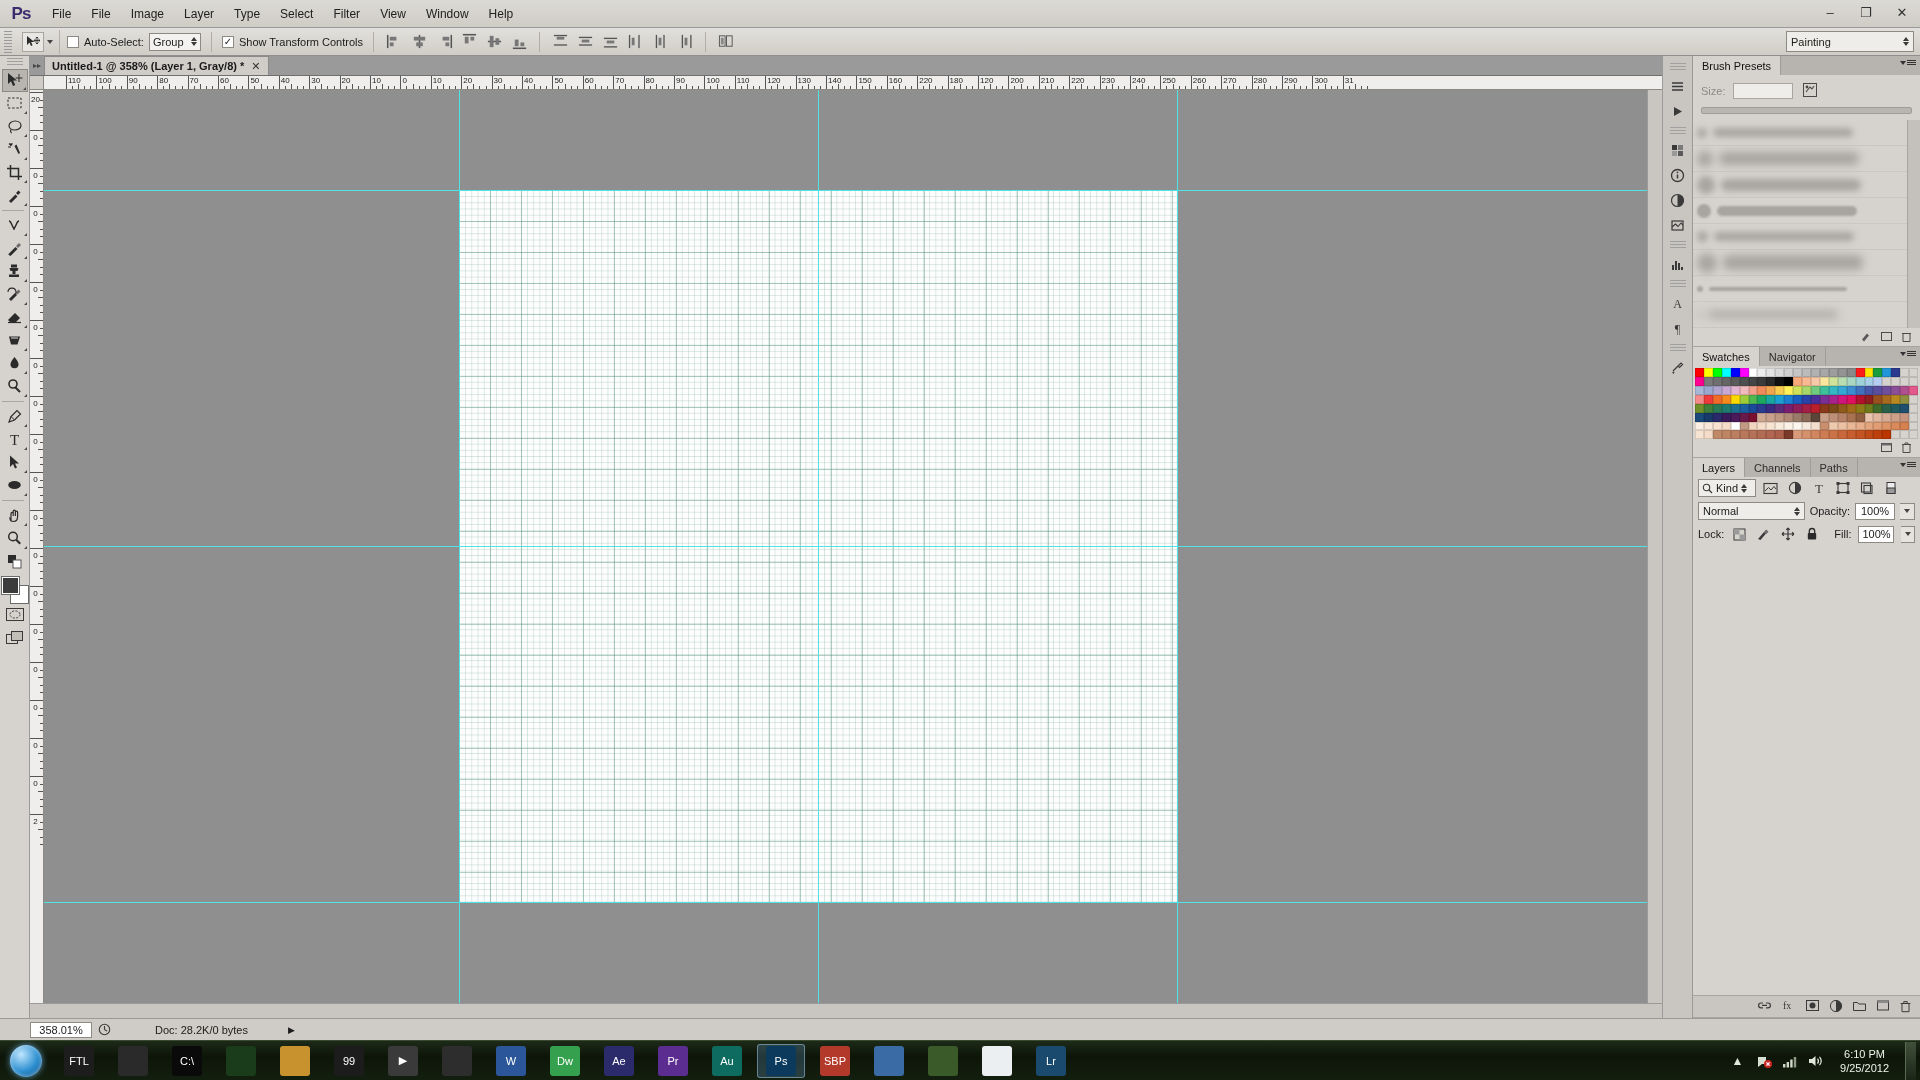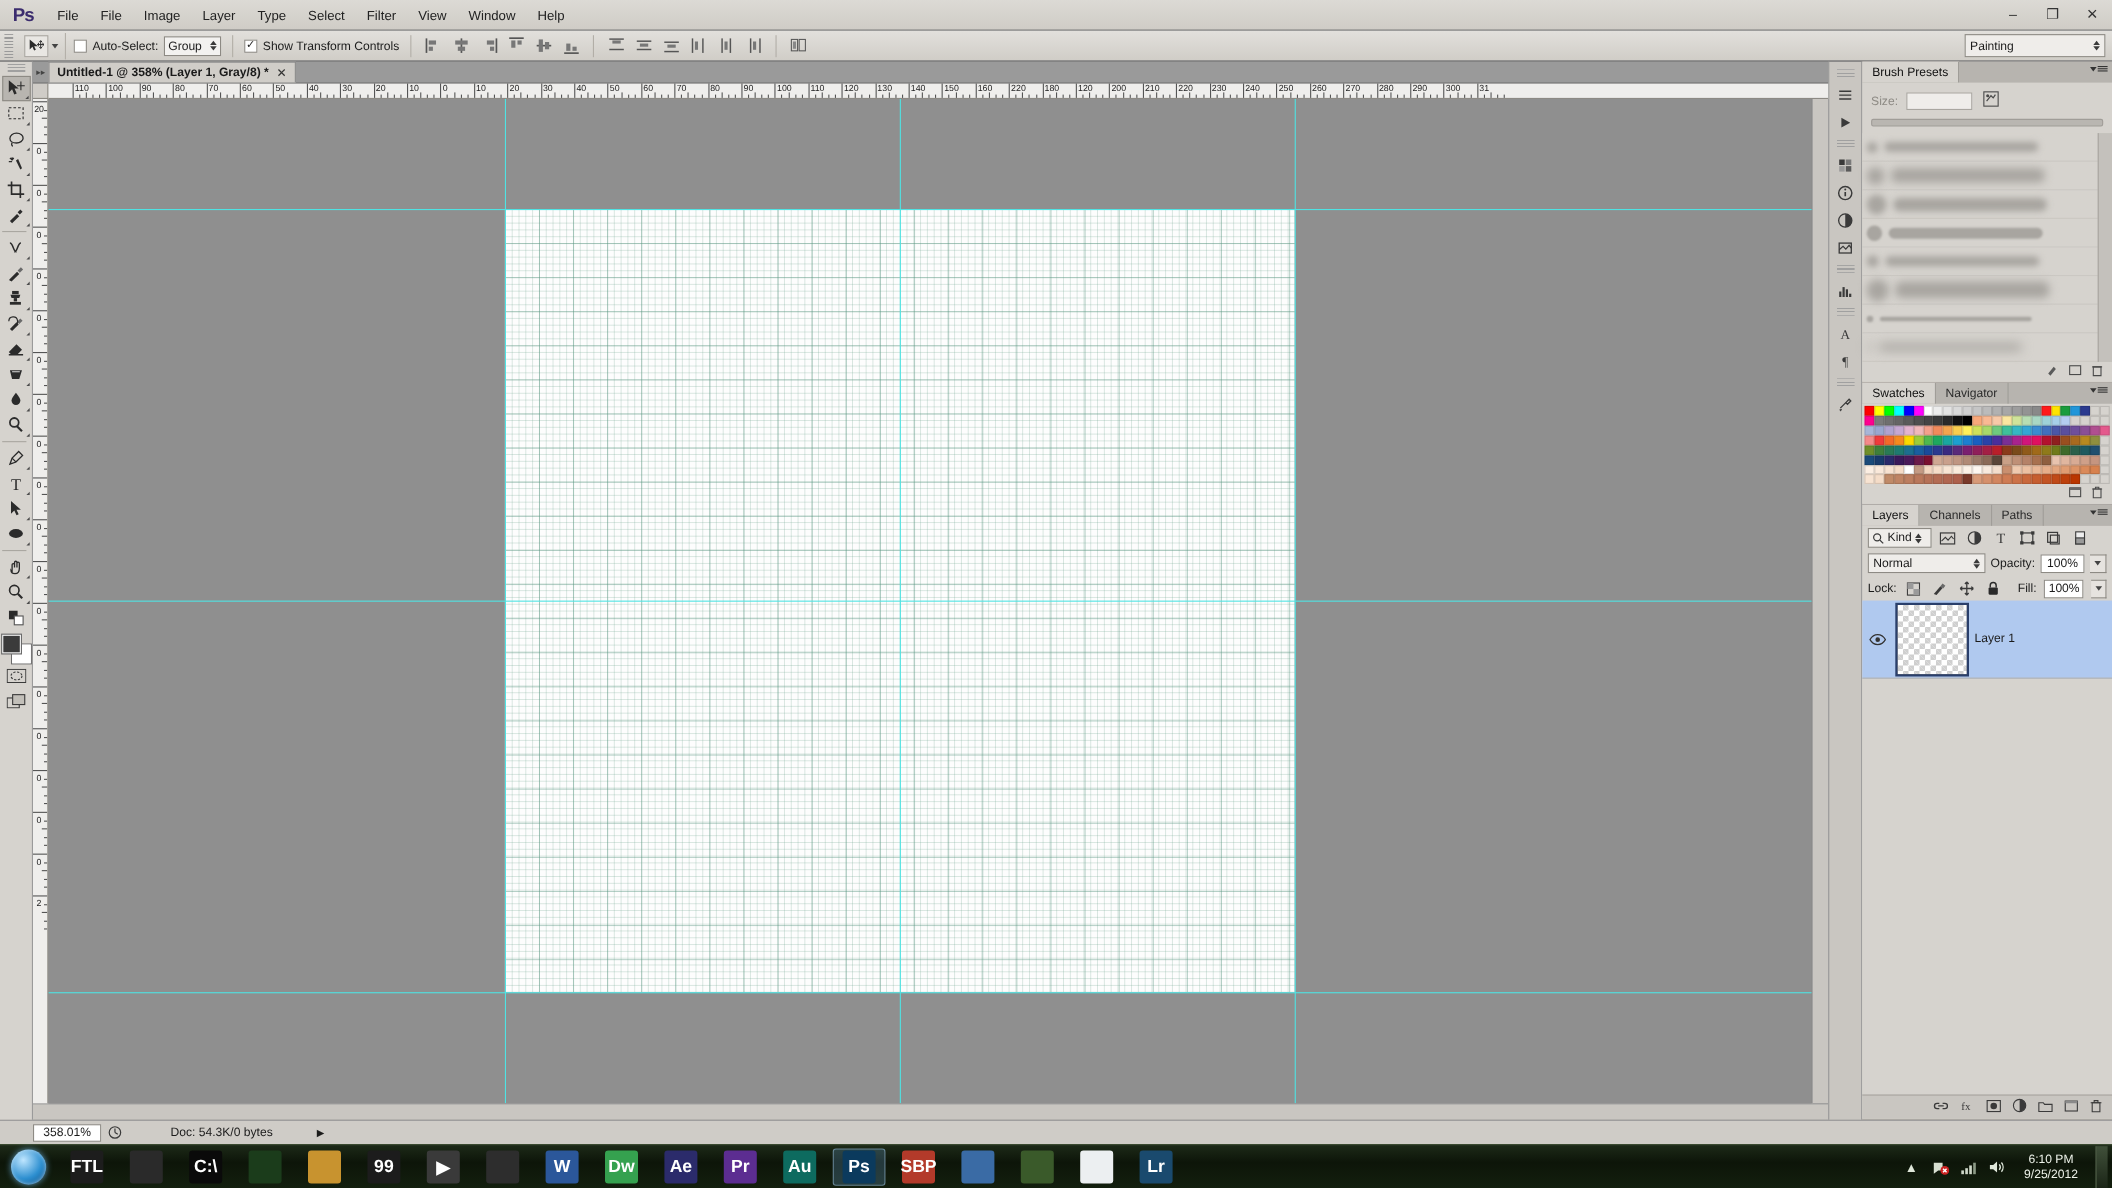--- a/index.html
+++ b/index.html
@@ -205,21 +205,21 @@
   .startorb { width:52px; height:38px; display:flex; align-items:center; justify-content:center; }
   .orb { width:32px; height:32px; border-radius:50%;
     background:radial-gradient(circle at 35% 30%, #bfe6ff, #2d8fd0 55%, #0b4a80);
     box-shadow:0 0 6px rgba(120,200,255,.7), inset 0 0 4px rgba(255,255,255,.6); }
   .tb-item { width:54px; height:38px; display:flex; align-items:center; justify-content:center;
     position:relative; }
   .tb-item.active::after { content:""; position:absolute; inset:2px 3px;
     border:1px solid rgba(180,220,255,.45); border-radius:3px;
     background:rgba(120,180,240,.22); }
   .tb-ico { width:30px; height:30px; border-radius:3px; display:flex; align-items:center;
-    justify-content:center; font-size:16px; font-weight:bold; color:#fff; position:relative; z-index:1; }
+    justify-content:center; font-size:11px; font-weight:normal; color:#fff; position:relative; z-index:1; }
   .tray { position:absolute; right:0; top:0; height:40px; display:flex; align-items:center;
     gap:9px; padding-right:4px; }
   .tray-ico { width:17px; height:17px; display:flex; align-items:center; justify-content:center;
     color:#dfe7da; font-size:12px; }
   .clock { color:#eef3ea; font-size:11px; text-align:center; line-height:14px; padding:0 7px; }
   .showdesk { width:11px; height:38px; background:linear-gradient(#40503a,#1b2517);
     border-left:1px solid #5a6b52; }
 </style>
 </head>
 <body>
@@ -1435,31 +1435,20 @@
             </span>
           <span style="flex:1"></span>
           <span>Fill:</span>
           <span class="num-field">100%</span>
           <span class="num-caret">
               <span class="caret"></span>
             </span>
         </div>
 
         <div class="lay-list" id="lay-list" style="flex:1;">
-            <div class="lay-row selected">
-              <div class="eye">
-                <svg width="16" height="11" viewBox="0 0 16 11">
-                  <path d="M1 5.5C3 2 5.4 1 8 1s5 1 7 4.5C13 9 10.6 10 8 10S3 9 1 5.5z" fill="none" stroke="#333" stroke-width="1.1"></path>
-                  <circle cx="8" cy="5.5" r="2.1" fill="#333"></circle>
-                </svg>
-              </div>
-              <div class="thumb checker sel"></div>
-              <div class="lay-name">Layer 1</div>
-              <div class="lock-ico"></div>
-            </div>
           </div>
 
         <div class="lay-foot">
           <span>
             <svg width="15" height="13" viewBox="0 0 15 13">
                 <path d="M6 4H4a2.4 2.4 0 000 4.8h2M9 4h2a2.4 2.4 0 010 4.8H9M5 6.4h5" stroke="#3a3a3a" stroke-width="1.2" fill="none"></path>
               </svg></span>
           <span>
             <svg width="15" height="13" viewBox="0 0 15 13">
                 <text x="2" y="10" font-size="10" fill="#3a3a3a" font-family="Liberation Serif, serif">fx</text>
@@ -1497,21 +1486,21 @@
 </div>
 
 <div class="statusbar">
   <div class="zoomfield">358.01%</div>
   <div class="sb-icon">
     <svg width="13" height="13" viewBox="0 0 13 13">
         <circle cx="6.5" cy="6.5" r="5.2" fill="none" stroke="#3a3a3a" stroke-width="1.1"></circle>
         <path d="M6.5 6.5V3M6.5 6.5l2.6 1.6" stroke="#3a3a3a" stroke-width="1.1"></path>
       </svg>
   </div>
-  <div class="sb-doc">Doc: 54.3K/0 bytes</div>
+  <div class="sb-doc">Doc: 28.2K/0 bytes</div>
   <div class="sb-arrow">▶</div>
   <div class="sb-rest"></div>
 </div>
 
 <div class="taskbar">
   <div class="startorb">
     <div class="orb"></div>
   </div>
   <div id="tb-items" style="display:flex;">
       <div class="tb-item">

